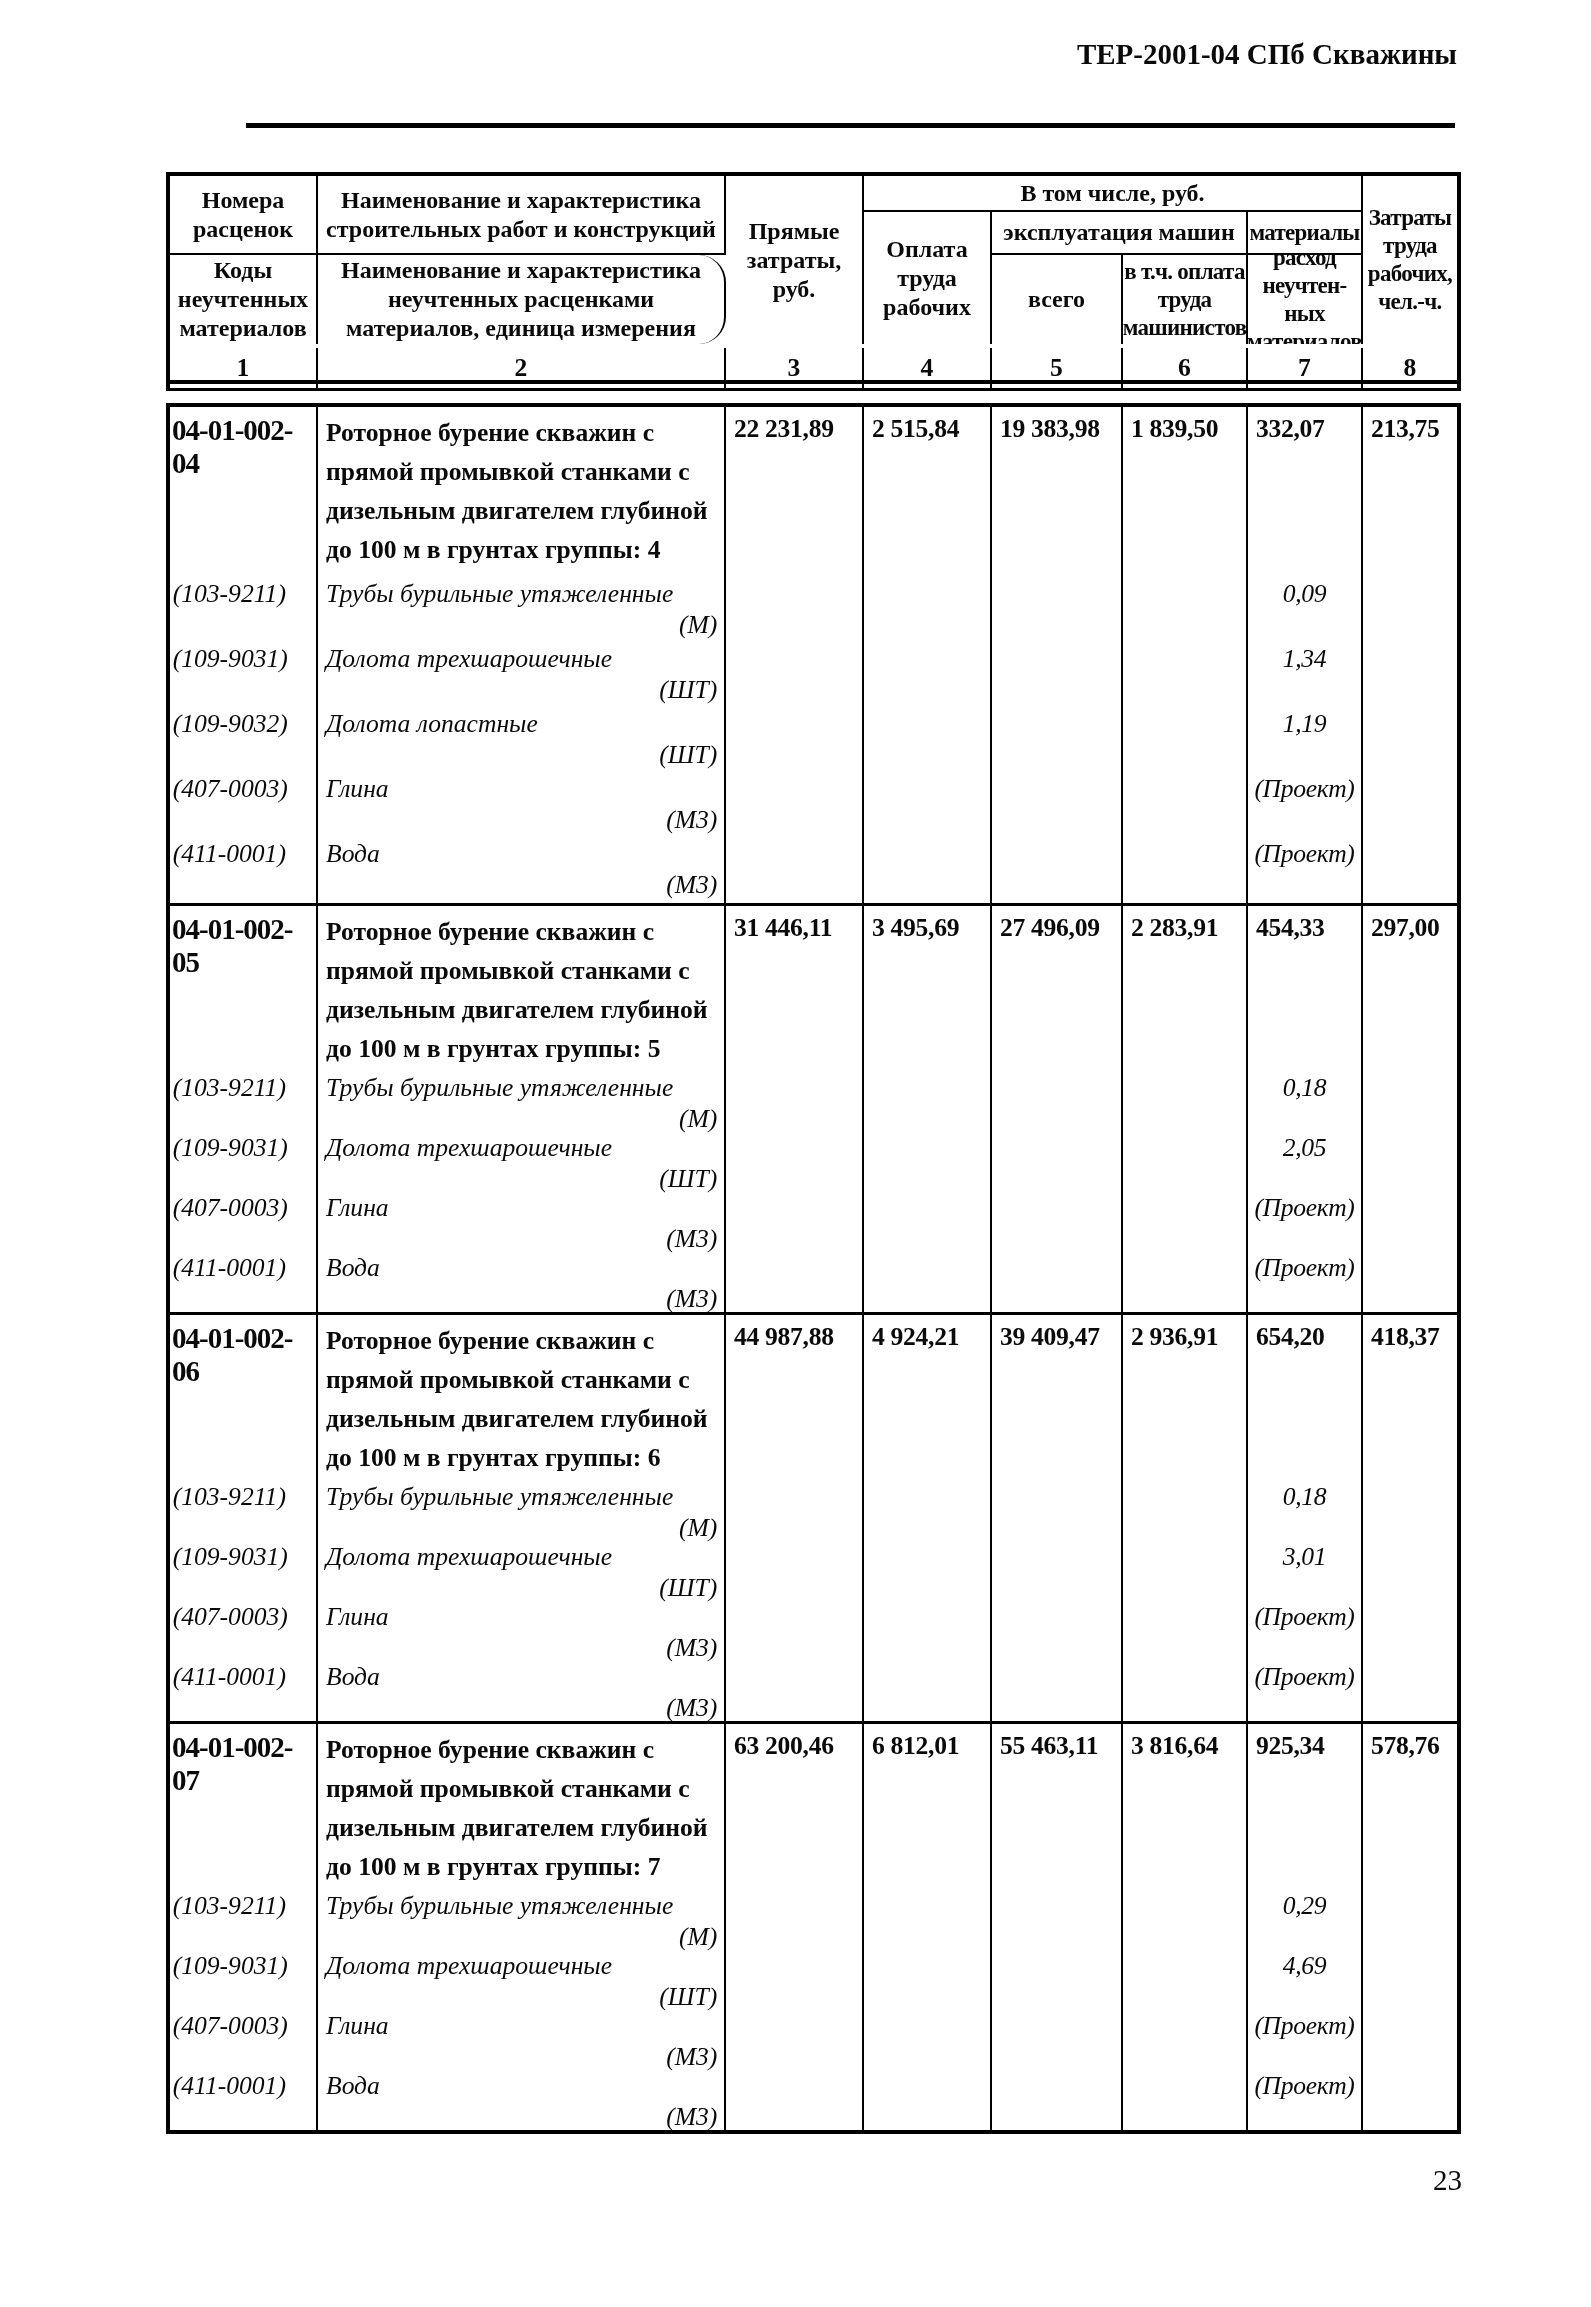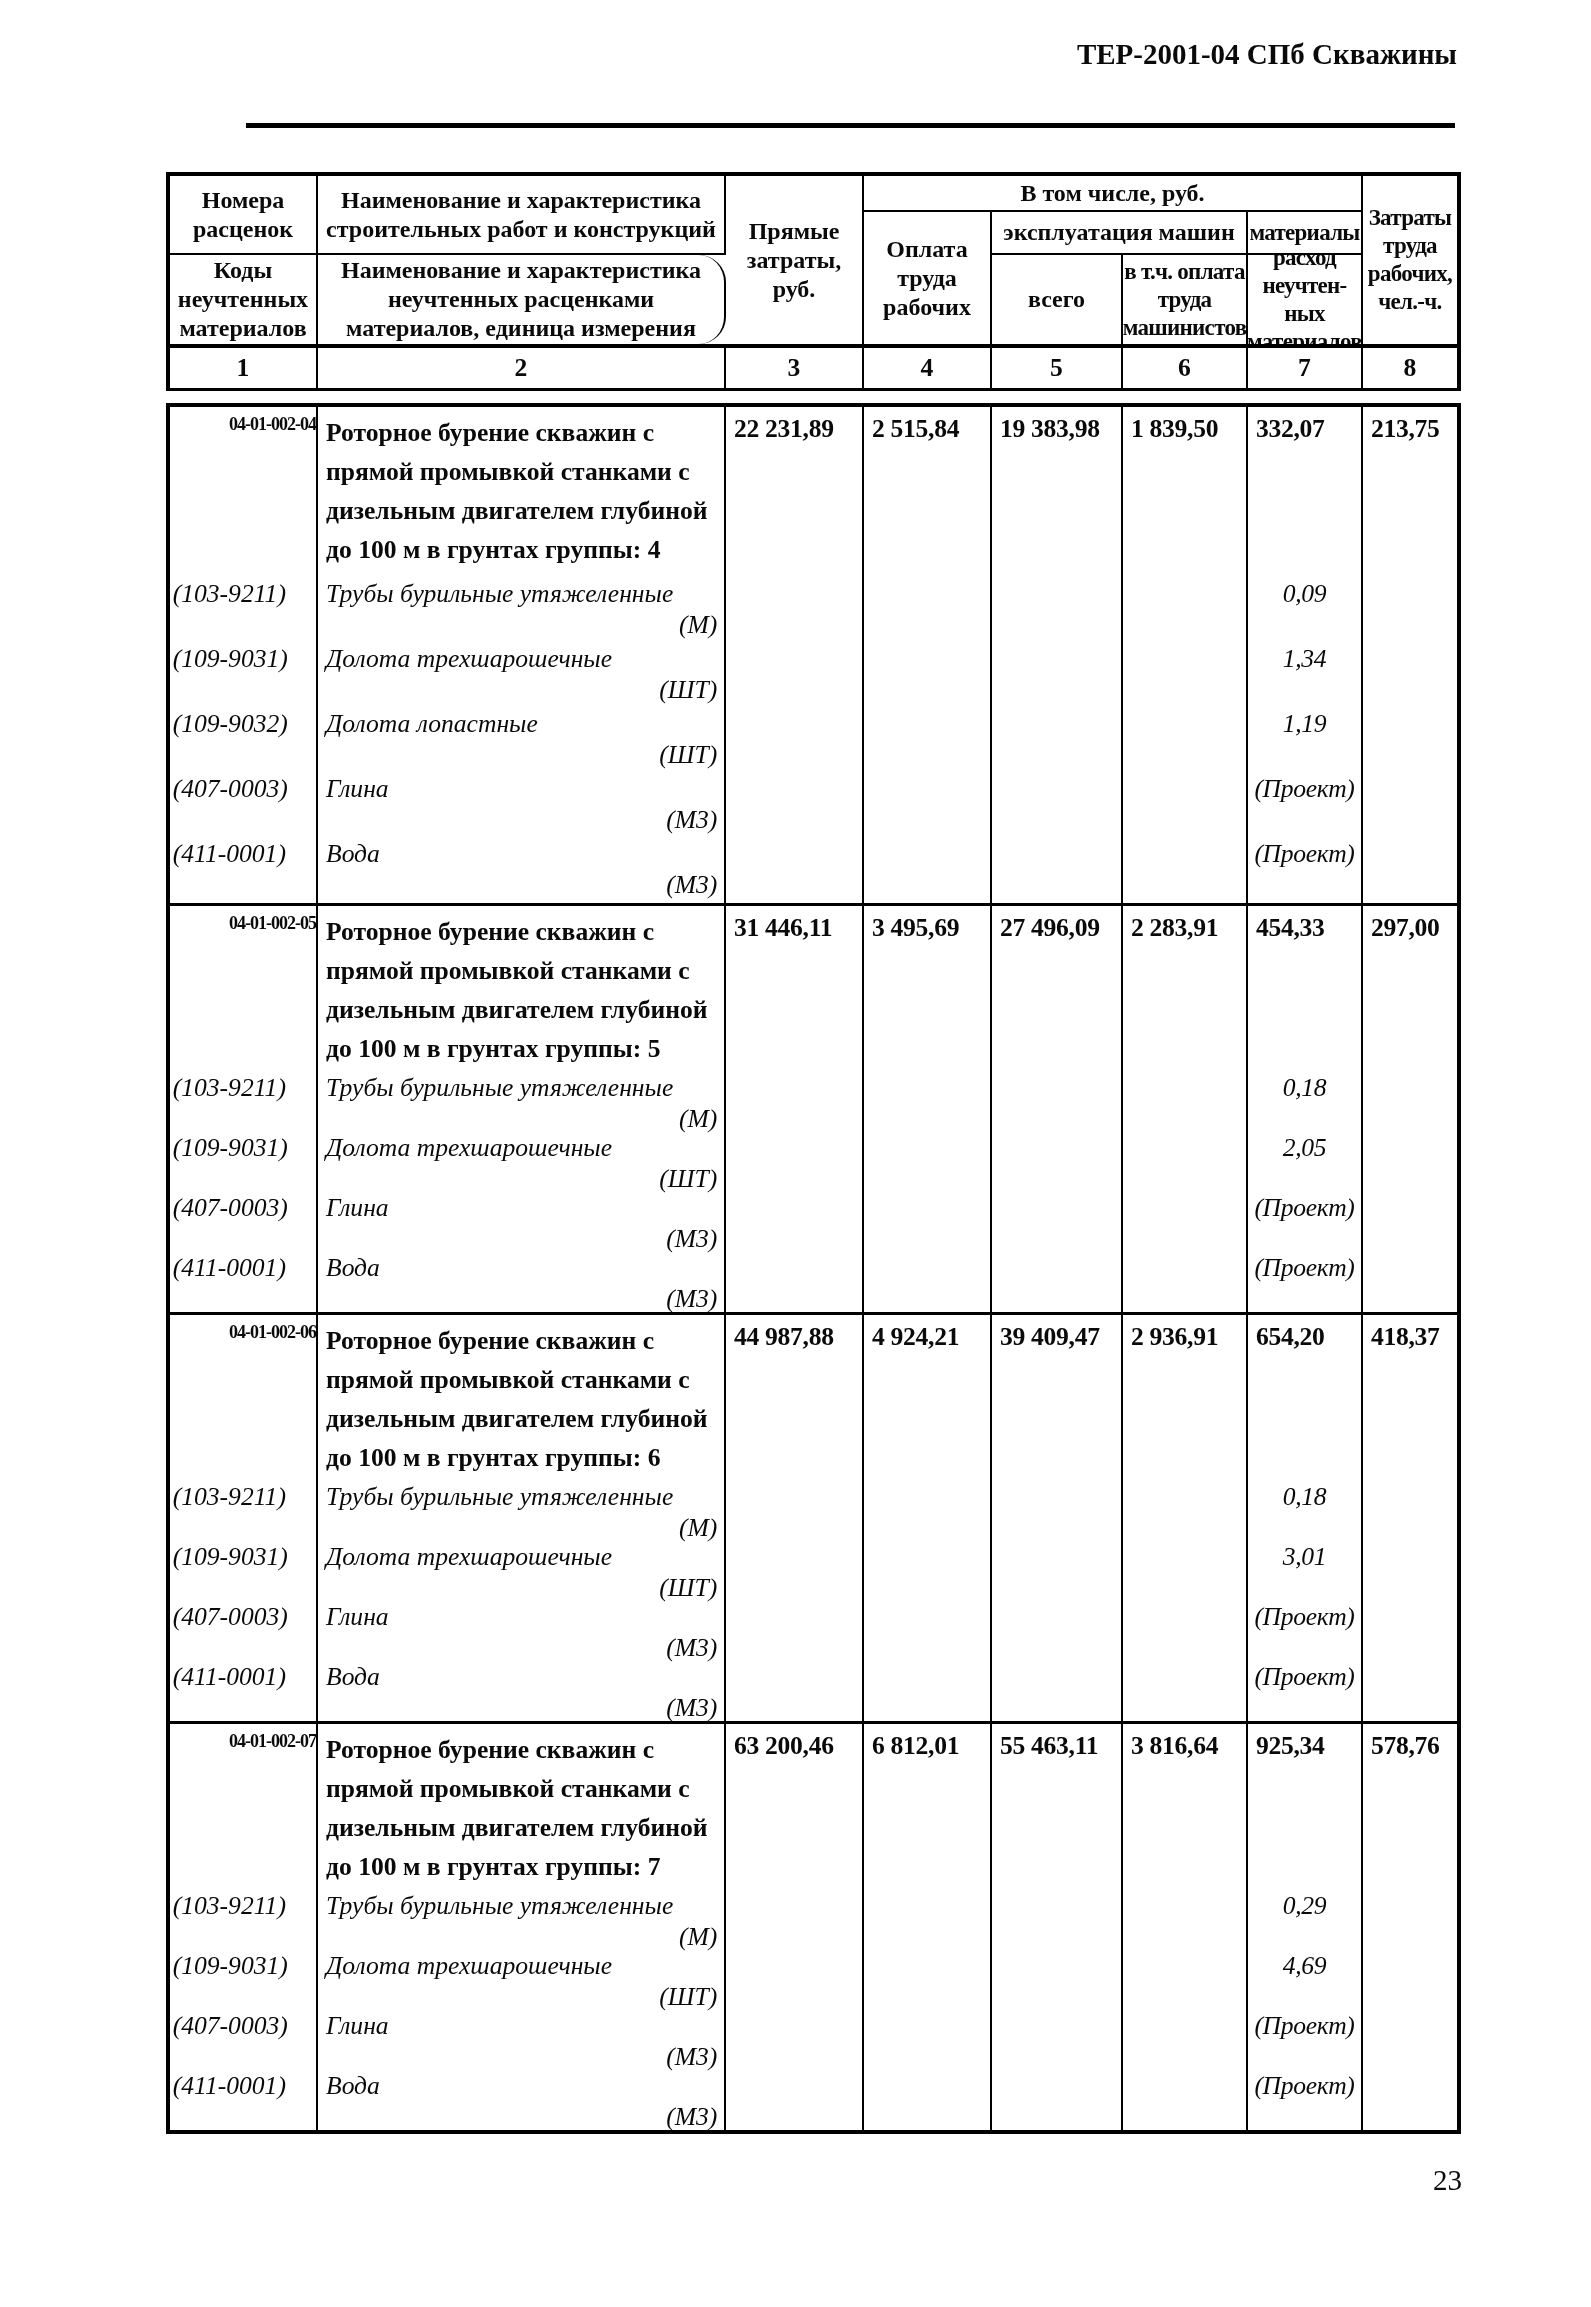--- a/index.html
+++ b/index.html
@@ -16,42 +16,42 @@
   .title-rule{
     position:absolute;left:246px;top:123px;width:1209px;height:4.7px;background:#000;
   }
   
   .tgrid{
     position:absolute;left:166px;width:1295px;
     display:grid;box-sizing:border-box;
     grid-template-columns:148px 408px 138px 128px 131px 125px 115px 94px;
   }
   
-  #hdr{top:172px;height:176px;border:4px solid #000;grid-template-rows:36px 43px 89px;}
+  #hdr{top:172px;height:212px;border:4px solid #000;grid-template-rows:36px 43px 89px;}
   .hc{
     display:flex;align-items:center;justify-content:center;text-align:center;
     font-weight:bold;font-size:24px;line-height:29px;overflow:hidden;
   }
   .hc.tight{font-size:23px;letter-spacing:-0.7px;line-height:28px;}
   .br{border-right:2.7px solid #000;}
   .bb{border-bottom:2.7px solid #000;}
   .pad-narrow{padding:0 20px;border-radius:27px;}
   
   #num{top:348px;height:43px;border:4px solid #000;border-top:none;border-bottom:3.4px solid #000;}
   .nc{display:flex;align-items:center;justify-content:center;font-weight:bold;font-size:25.6px;}
   
   #body{top:403px;border:4px solid #000;border-top:4.7px solid #000;}
   .cell{box-sizing:border-box;overflow:hidden;
     --title-h:166px;--mat-h:60px;}
   .cell.b5{--title-h:171px;--mat-h:65px;}
   .cell.br4{border-right:2.7px solid #000;}
   .cell.sep{border-bottom:3.4px solid #000;}
   .main-code{
-    height:var(--title-h);font-weight:bold;font-size:18px;letter-spacing:-1px;
-    padding:6.7px 0 0 2px;box-sizing:border-box;text-align:right;
+    height:var(--title-h);font-weight:bold;font-size:29px;letter-spacing:-1px;
+    padding:6.7px 0 0 2px;box-sizing:border-box;
   }
   .desc{
     height:var(--title-h);font-weight:bold;font-size:25.6px;line-height:39px;
     padding:6px 5.4px 0 8px;box-sizing:border-box;
   }
   .val{
     height:var(--title-h);font-weight:bold;font-size:25.6px;letter-spacing:-0.3px;
     text-align:left;padding-top:6.7px;box-sizing:border-box;margin-left:8px;
   }
   .mat-code{

